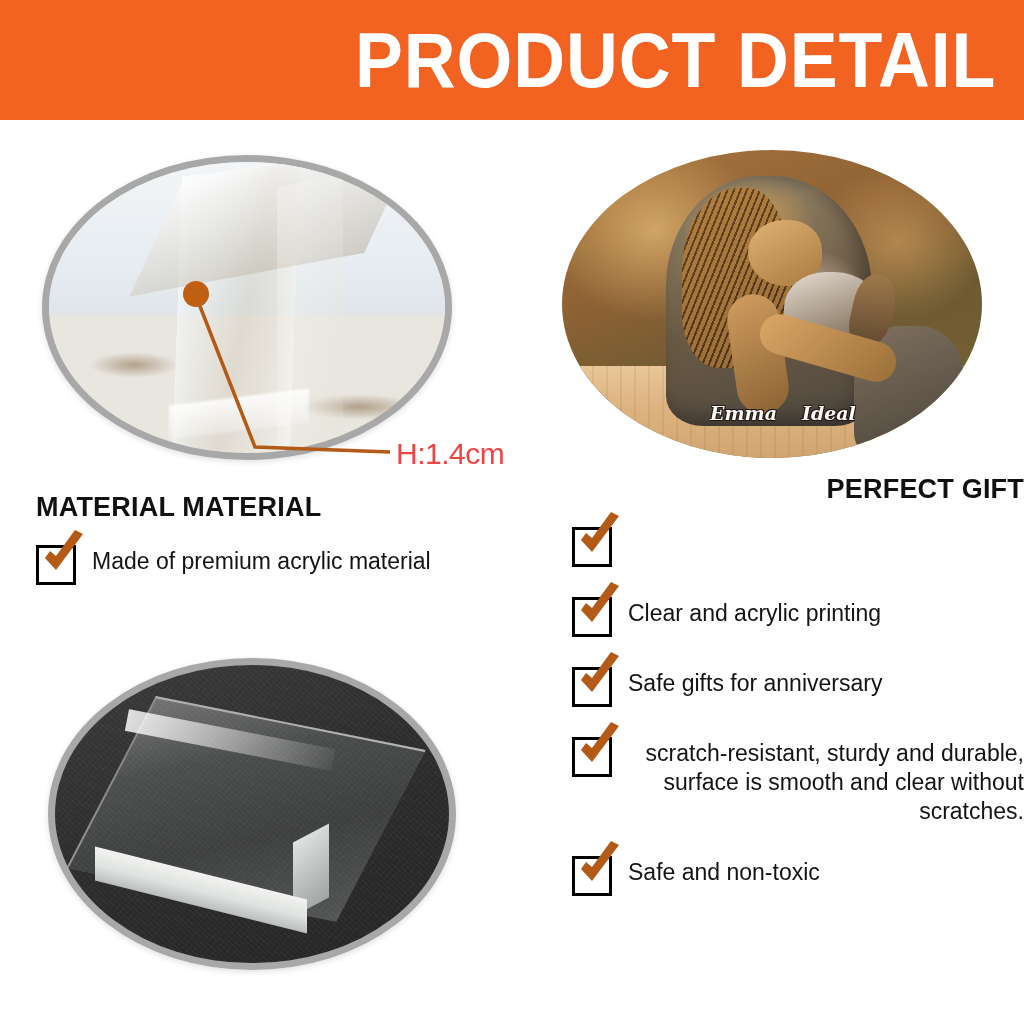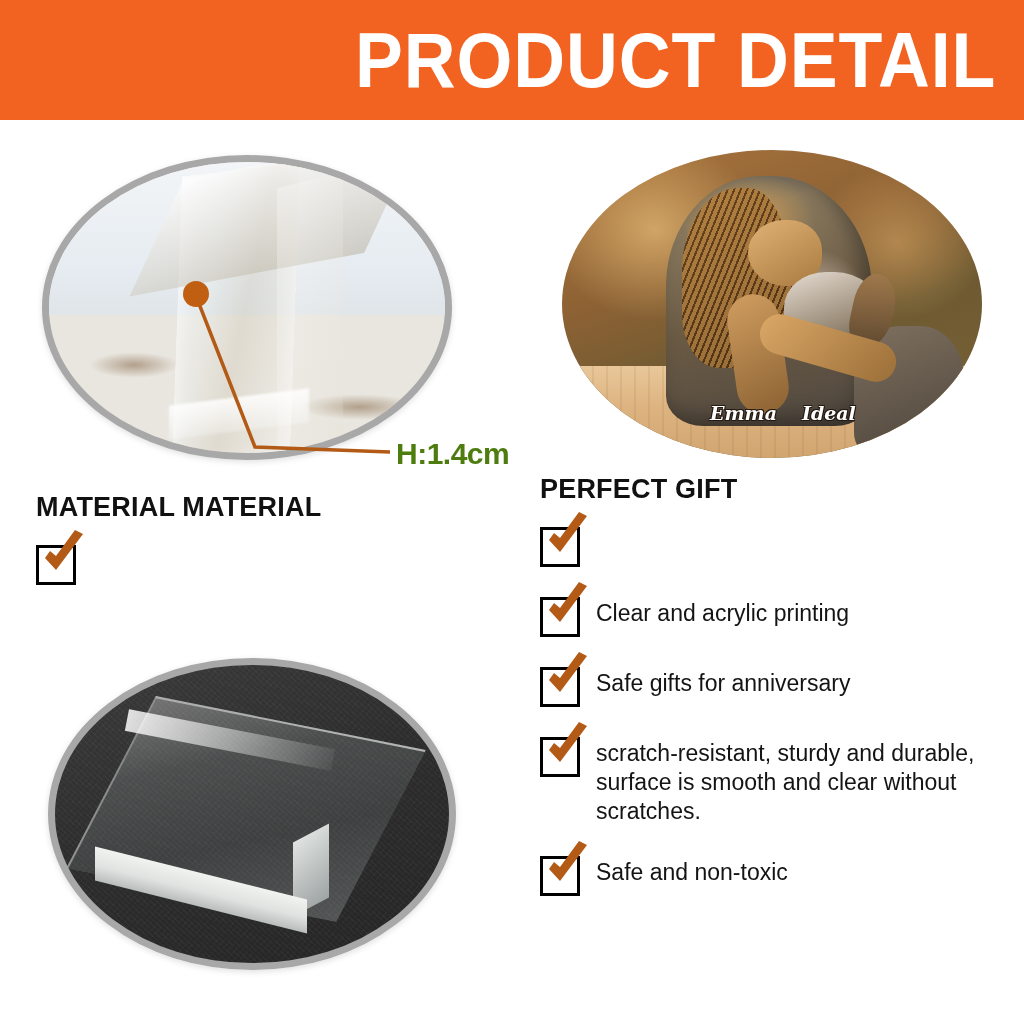--- a/index.html
+++ b/index.html
@@ -303,30 +303,30 @@
     top: 0;
     width: 1024px;
     height: 1024px;
     pointer-events: none;
   }
   .callout-label {
     position: absolute;
     left: 396px;
     top: 437px;
     font-size: 30px;
-    font-weight: bold;
-    color: #4d7c0f;
+    font-weight: normal;
+    color: #ef4444;
     letter-spacing: -0.5px;
     white-space: nowrap;
   }
 
   
   .feature-column { position: absolute; }
   #column-left  { left: 36px;  top: 492px; width: 490px; }
-  #column-right { left: 540px; top: 474px; width: 452px; }
+  #column-right { left: 572px; top: 474px; width: 452px; text-align: right; }
 
   .section-heading {
     font-size: 27px;
     font-weight: bold;
     color: #111111;
     letter-spacing: 0.2px;
     margin: 0 0 18px 0;
     white-space: nowrap;
   }
 
@@ -413,20 +413,21 @@
 
 <div class="feature-column" id="column-left">
   <h2 class="section-heading">MATERIAL MATERIAL</h2>
   <ul class="feature-list">
     <li class="feature-item">
       <span class="checkbox">
         <svg viewBox="0 0 52 52" aria-hidden="true">
           <path d="M8 27 L19 39 L46 3 L38 -1 L19 25 L13 20 Z" fill="#b35a16"></path>
         </svg>
       </span>
+      <span class="feature-text">Made of premium acrylic material</span>
     </li>
   </ul>
 </div>
 
 <div class="feature-column" id="column-right">
   <h2 class="section-heading">PERFECT GIFT</h2>
   <ul class="feature-list">
     <li class="feature-item">
       <span class="checkbox">
         <svg viewBox="0 0 52 52" aria-hidden="true">

